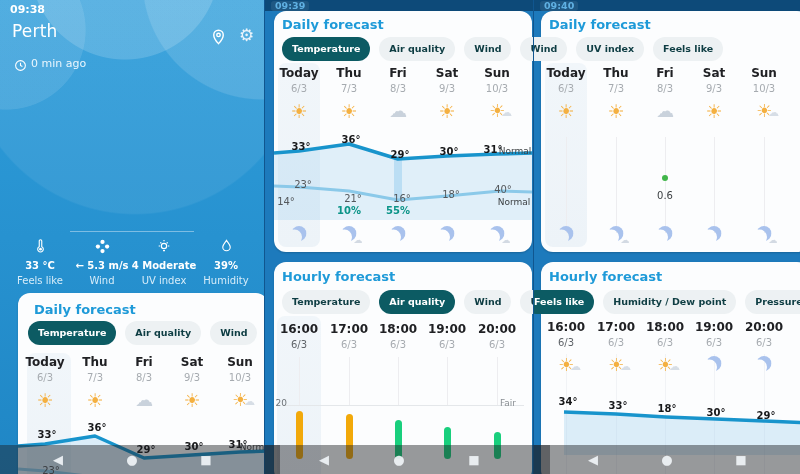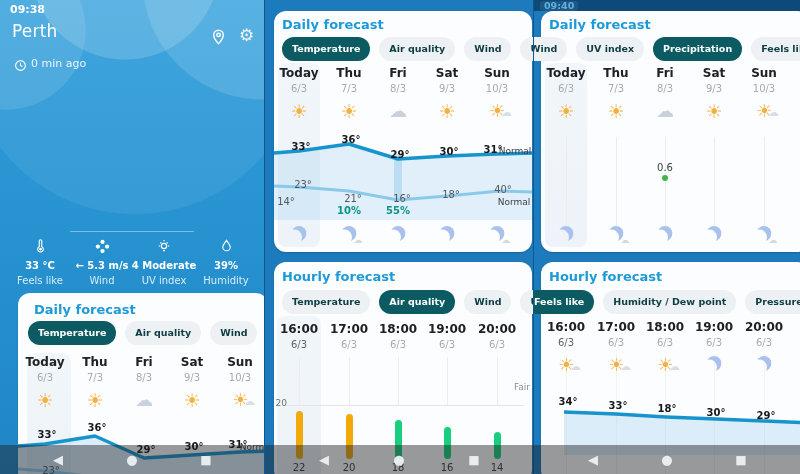--- a/index.html
+++ b/index.html
@@ -1,18 +1,18 @@
 <!DOCTYPE html>
 <html><head>
 <meta charset="utf-8">
 <style>
   html,body{margin:0;padding:0;background:#0c3a5e;}
   #stage{position:relative;width:800px;height:474px;overflow:hidden;
          font-family:"DejaVu Sans","Liberation Sans",sans-serif;background:#1d7abc;}
-  .panel{position:absolute;top:0;height:474px;overflow:hidden;}
+  .panel{position:absolute;top:0;height:474px;overflow:hidden;padding-left:16px;}
   #p1{left:0;width:264px;background:
       radial-gradient(circle 95px at 125px -35px, rgba(255,255,255,.16) 99%, transparent 100%),
       radial-gradient(circle 120px at 262px -20px, rgba(255,255,255,.13) 99%, transparent 100%),
       radial-gradient(circle 80px at 6px 30px, rgba(255,255,255,.10) 99%, transparent 100%),
       radial-gradient(circle 170px at 135px 45px, rgba(255,255,255,.07) 99%, transparent 100%),
       linear-gradient(180deg,#2f9edb,#1f86c5);}
   #p2{left:264px;width:269px;background:#1d7abc;border-left:1px solid #10568f;}
   #p3{left:533px;width:267px;background:#1d7abc;border-left:1px solid #10568f;}
   .sbar{position:absolute;left:0;right:0;top:0;height:11px;background:#0d4a79;}
   .stime{position:absolute;left:6px;top:1px;font-size:9.5px;font-weight:bold;color:#5fb0e2;
@@ -38,21 +38,21 @@
   .i-suncloud::after{content:"☁";position:absolute;right:-7px;bottom:-2px;font-size:11px;color:#d7dee6;}
   .mn{position:absolute;width:15px;height:15px;transform:translateX(-50%);}
   .mn i{display:block;width:15px;height:15px;border-radius:50%;box-shadow:inset -4.5px 3.5px 0 0 #a9c2ed;}
   .mn.cl::after{content:"☁";position:absolute;right:-6px;bottom:-4px;font-size:9px;color:#d3dae3;}
   .lbl{position:absolute;transform:translateX(-50%);white-space:nowrap;}
   .hi{font-size:10px;font-weight:bold;color:#17181a;}
   .lo{font-size:10px;color:#54585c;}
   .nrm{font-size:9px;color:#3c4043;}
   .pct{font-size:10px;font-weight:bold;color:#0b9488;}
   .axl{font-size:9px;color:#6d7277;}
-  .bval{font-size:10px;color:#3c4043;}
+  .bval{font-size:10px;color:#3c4043;margin-top:28px;}
   .grid{position:absolute;width:1px;background:#ededf0;}
   .bar{position:absolute;width:7px;border-radius:4px;}
   .bar.yel{background:#f2a90a;}
   .bar.grn{background:#19cf7d;}
   .chart{position:absolute;}
   .axis{position:absolute;height:1px;background:#e4e7ea;}
   .dot{position:absolute;width:6px;height:6px;border-radius:50%;background:#41b64a;transform:translateX(-50%);}
   .navbar{position:absolute;left:0;right:0;top:445px;height:29px;background:rgba(28,32,36,.45);z-index:50;}
   .nbtn{position:absolute;top:7px;transform:translateX(-50%);color:rgba(240,244,247,.92);
         font-size:13px;line-height:15px;}
@@ -185,20 +185,23 @@
     </div>
 
     <div class="navbar">
       <span class="nbtn i-back" style="left:58px"></span>
       <span class="nbtn i-home" style="left:132px"></span>
       <span class="nbtn i-recents" style="left:206px"></span>
     </div>
   </section>
 
   <section class="panel" id="p2">
+    <div class="sbar">
+      <span class="stime">09:39</span>
+    </div>
 
     <div class="card" style="left:9px;top:11px;width:258px;height:241px">
       <div class="hd" style="left:8px;top:6px">Daily forecast</div>
       <div class="tabs" style="left:8px;top:26px">
         <span class="pill sel">Temperature</span>
         <span class="pill">Air quality</span>
         <span class="pill">Wind</span>
         <span class="pill">UV index</span>
       </div>
       <div class="band" style="left:4px;top:52px;width:42px;height:184px"></div>
@@ -294,21 +297,21 @@
         <div class="day">20:00</div>
         <div class="date">6/3</div>
       </div>
       <div class="grid" style="left:25px;top:95px;height:48px"></div>
       <div class="grid" style="left:75px;top:95px;height:48px"></div>
       <div class="grid" style="left:124px;top:95px;height:48px"></div>
       <div class="grid" style="left:173px;top:95px;height:48px"></div>
       <div class="grid" style="left:223px;top:95px;height:48px"></div>
       <div class="axis" style="left:8px;top:143px;width:242px"></div>
       <div class="axl" style="position:absolute;left:0;top:136px;width:13px;text-align:right">20</div>
-      <div class="axl" style="position:absolute;left:226px;top:120px;width:30px;text-align:right;color:#8a8f94">Fair</div>
+      <div class="axl" style="position:absolute;left:226px;top:136px;width:30px;text-align:left;color:#8a8f94">Fair</div>
       <div class="bar yel" style="left:22px;top:149px;height:48px"></div>
       <div class="bar yel" style="left:72px;top:152px;height:45px"></div>
       <div class="bar grn" style="left:121px;top:158px;height:39px"></div>
       <div class="bar grn" style="left:170px;top:165px;height:32px"></div>
       <div class="bar grn" style="left:220px;top:170px;height:27px"></div>
       <div class="lbl bval" style="left:25px;top:200px">22</div>
       <div class="lbl bval" style="left:75px;top:200px">20</div>
       <div class="lbl bval" style="left:124px;top:200px">18</div>
       <div class="lbl bval" style="left:173px;top:200px">16</div>
       <div class="lbl bval" style="left:223px;top:200px">14</div>
@@ -324,21 +327,20 @@
   <section class="panel" id="p3">
     <div class="sbar">
       <span class="stime">09:40</span>
     </div>
 
     <div class="card" style="left:7px;top:11px;width:268px;height:241px">
       <div class="hd" style="left:8px;top:6px">Daily forecast</div>
       <div class="tabs" style="left:-21px;top:26px">
         <span class="pill">Wind</span>
         <span class="pill">UV index</span>
-        <span class="pill sel">Precipitation</span>
         <span class="pill">Feels like</span>
       </div>
       <div class="band" style="left:4px;top:52px;width:42px;height:184px"></div>
       <div class="col" style="left:25px;top:55px">
         <div class="day">Today</div>
         <div class="date">6/3</div>
         <div class="wic"><span class="i-sun"></span></div>
       </div>
       <div class="col" style="left:75px;top:55px">
         <div class="day">Thu</div>

